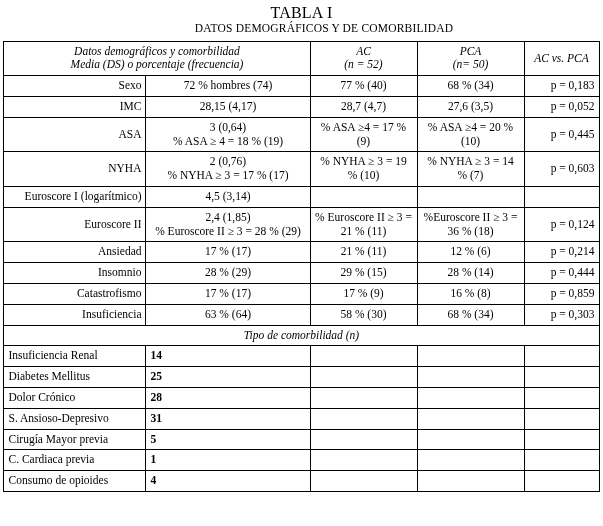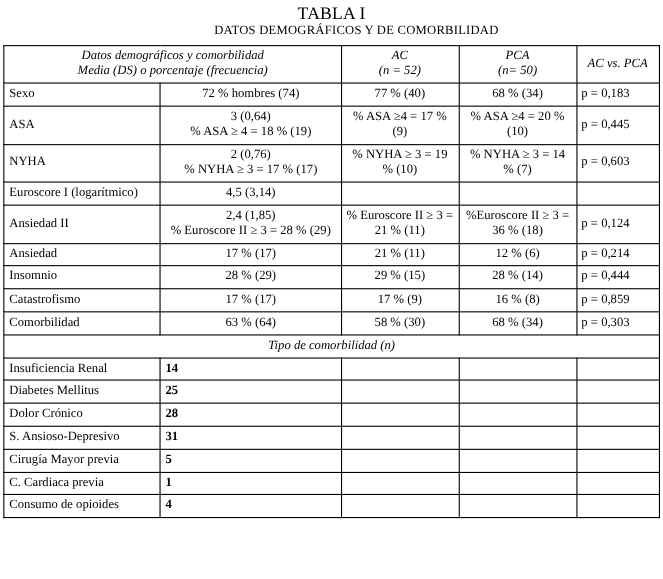--- a/index.html
+++ b/index.html
@@ -48,21 +48,21 @@
     padding: 3px 4px;
     vertical-align: middle;
     line-height: 1.2;
   }
   .hdr-cell {
     text-align: center;
     font-style: italic;
     font-weight: normal;
   }
   .rowlabel {
-    text-align: left;
+    text-align: right;
     padding-left: 5px;
   }
   .ctr {
     text-align: center;
   }
   .comorb-title td {
     text-align: center;
     font-style: italic;
     font-size: 11.5px;
     padding: 3px 4px;
@@ -121,20 +121,27 @@
     </thead>
     <tbody>
       <tr>
         <td class="rowlabel">Sexo</td>
         <td class="ctr">72 % hombres (74)</td>
         <td class="ctr">77 % (40)</td>
         <td class="ctr">68 % (34)</td>
         <td class="rowlabel">p = 0,183</td>
       </tr>
       <tr>
+        <td class="rowlabel">IMC</td>
+        <td class="ctr">28,15 (4,17)</td>
+        <td class="ctr">28,7 (4,7)</td>
+        <td class="ctr">27,6 (3,5)</td>
+        <td class="rowlabel">p = 0,052</td>
+      </tr>
+      <tr>
         <td class="rowlabel">ASA</td>
         <td class="ctr">
           <div>3 (0,64)</div>
           <div>% ASA ≥ 4 = 18 % (19)</div>
         </td>
         <td class="ctr">% ASA ≥4 = 17 % (9)</td>
         <td class="ctr">% ASA ≥4 = 20 % (10)</td>
         <td class="rowlabel">p = 0,445</td>
       </tr>
       <tr>
@@ -148,21 +155,21 @@
         <td class="rowlabel">p = 0,603</td>
       </tr>
       <tr>
         <td class="rowlabel">Euroscore I (logarítmico)</td>
         <td class="ctr">4,5 (3,14)</td>
         <td class="ctr"></td>
         <td class="ctr"></td>
         <td class="rowlabel"></td>
       </tr>
       <tr>
-        <td class="rowlabel">Ansiedad II</td>
+        <td class="rowlabel">Euroscore II</td>
         <td class="ctr">
           <div>2,4 (1,85)</div>
           <div>% Euroscore II ≥ 3 = 28 % (29)</div>
         </td>
         <td class="ctr">% Euroscore II ≥ 3 = 21 % (11)</td>
         <td class="ctr">%Euroscore II ≥ 3 = 36 % (18)</td>
         <td class="rowlabel">p = 0,124</td>
       </tr>
       <tr>
         <td class="rowlabel">Ansiedad</td>
@@ -179,21 +186,21 @@
         <td class="rowlabel">p = 0,444</td>
       </tr>
       <tr>
         <td class="rowlabel">Catastrofismo</td>
         <td class="ctr">17 % (17)</td>
         <td class="ctr">17 % (9)</td>
         <td class="ctr">16 % (8)</td>
         <td class="rowlabel">p = 0,859</td>
       </tr>
       <tr>
-        <td class="rowlabel">Comorbilidad</td>
+        <td class="rowlabel">Insuficiencia</td>
         <td class="ctr">63 % (64)</td>
         <td class="ctr">58 % (30)</td>
         <td class="ctr">68 % (34)</td>
         <td class="rowlabel">p = 0,303</td>
       </tr>
       <tr class="comorb-title">
         <td colspan="5">Tipo de comorbilidad (n)</td>
       </tr>
       <tr>
         <td class="comorb-label">Insuficiencia Renal</td>

